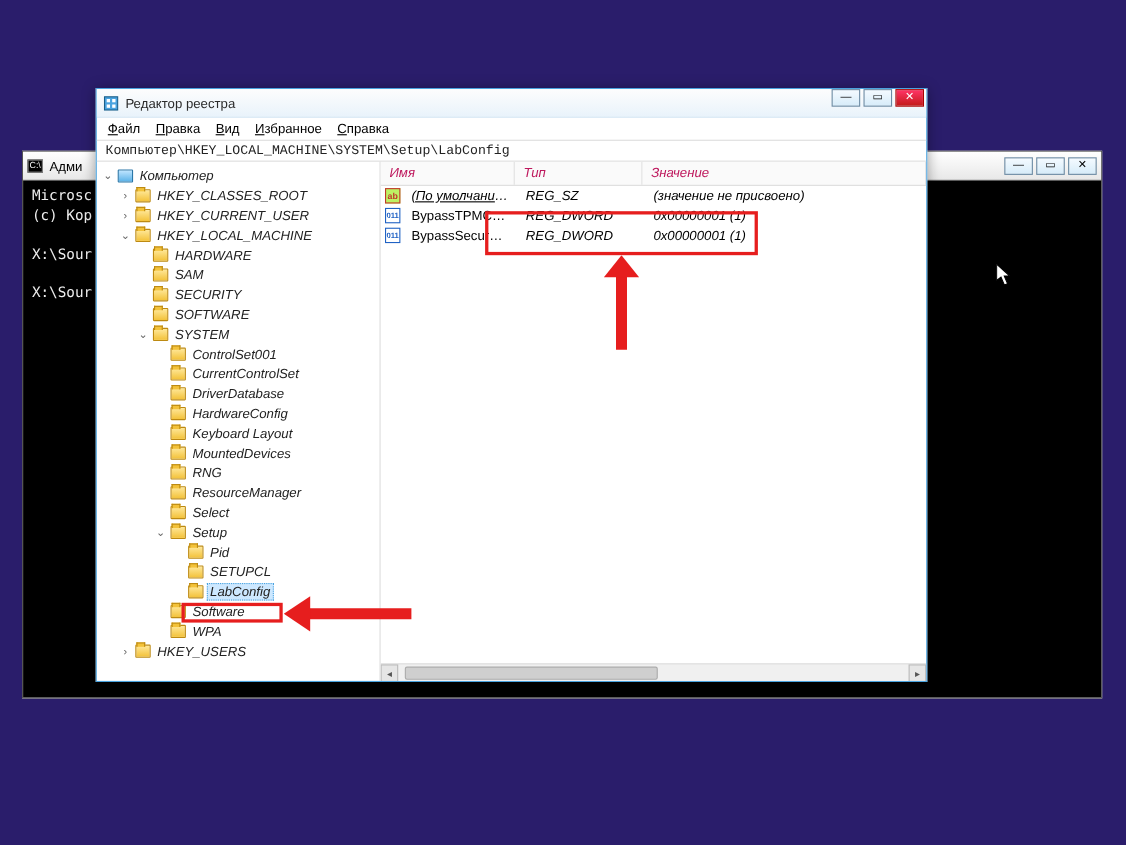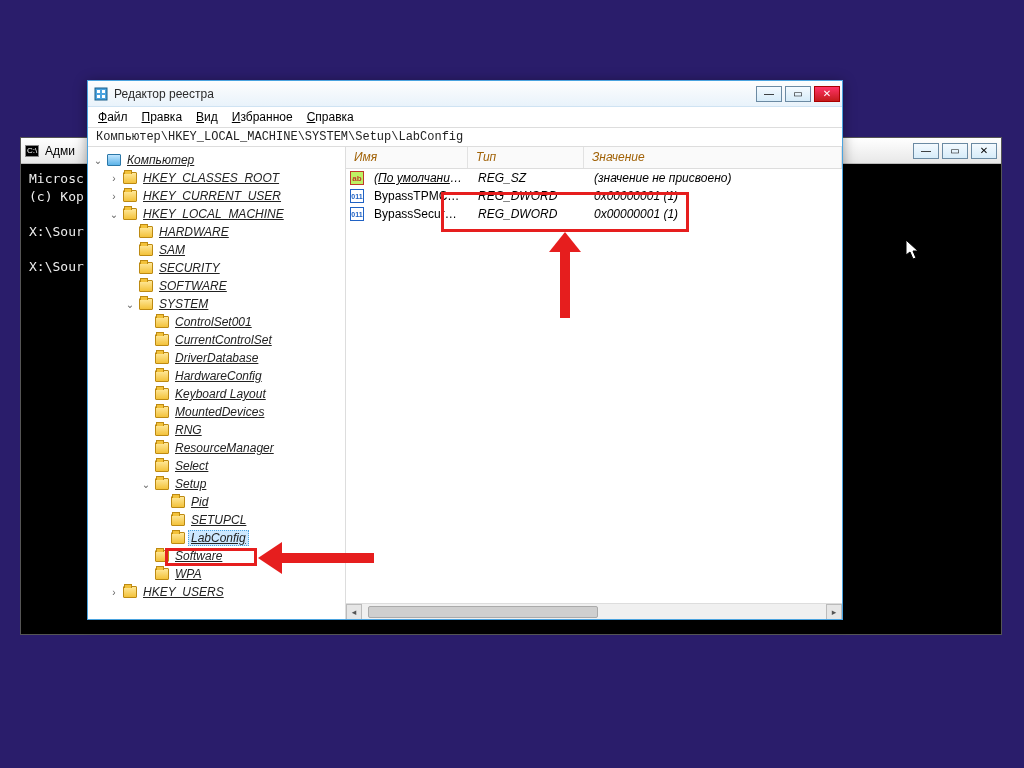--- a/index.html
+++ b/index.html
@@ -42,21 +42,21 @@
   left: 87px; top: 80px;
   width: 756px; height: 540px;
   background: #fff;
   border: 1px solid #4aa3df;
   box-shadow: 0 2px 12px rgba(0,0,0,.4);
 }
 .reg-titlebar {
   height: 26px;
   background: linear-gradient(#fdfdfd, #e9f3fb);
   border-bottom: 1px solid #cfe3f3;
-  display: flex; align-items: center; justify-content: space-between;
+  display: flex; justify-content: space-between;
   padding: 0 2px 0 6px;
 }
 .title-left { display: flex; align-items: center; gap: 6px; color: #2b2b2b; }
 .window-controls { display: flex; gap: 3px; }
 .winbtn {
   width: 26px; height: 16px;
   border: 1px solid #6b8aa3;
   background: linear-gradient(#f4faff,#d7ecf9);
   display: flex; align-items: center; justify-content: center;
   font-size: 10px; line-height: 1;
@@ -97,21 +97,21 @@
 .list-header {
   display: flex;
   height: 22px;
   border-bottom: 1px solid #ddd;
   background: #fafafa;
 }
 .list-header .col {
   border-right: 1px solid #e2e2e2;
   padding: 3px 8px;
   font-style: italic;
-  color: #a16207;
+  color: #be185d;
 }
 .col-name { width: 122px; }
 .col-type { width: 116px; }
 .col-value { flex: 1; }
 .list-rows { }
 .list-row {
   display: flex;
   height: 18px;
   align-items: center;
 }
@@ -124,21 +124,21 @@
 .cell-name { width: 104px; }
 .cell-type { width: 116px; font-style: italic; }
 .cell-value { flex: 1; font-style: italic; }
 .list-row.default .cell-name { font-style: italic; text-decoration: underline; }
 
 .tree { list-style: none; }
 .tree li { position: relative; white-space: nowrap; }
 .tree-row { display: flex; align-items: center; height: 18px; gap: 3px; padding-right: 4px; }
 .tree-row .tw { width: 12px; text-align: center; cursor: pointer; font-size: 10px; color: #666; }
 .tree-row.sel .lbl { background: #cde8ff; border: 1px dotted #4aa3df; padding: 0 2px; }
-.tree-row .lbl { padding: 0 3px; font-style: italic; color: #222; text-decoration: underline; }
+.tree-row .lbl { padding: 0 3px; font-style: italic; color: #222; }
 ul.tree ul { padding-left: 16px; list-style: none; }
 .folder-icon {
   width: 14px; height: 12px;
   background: linear-gradient(#ffe89a,#f3c23a);
   border: 1px solid #bd8a12;
   border-radius: 1px;
   position: relative;
 }
 .folder-icon::before {
   content: ""; position: absolute; top: -3px; left: 0;

